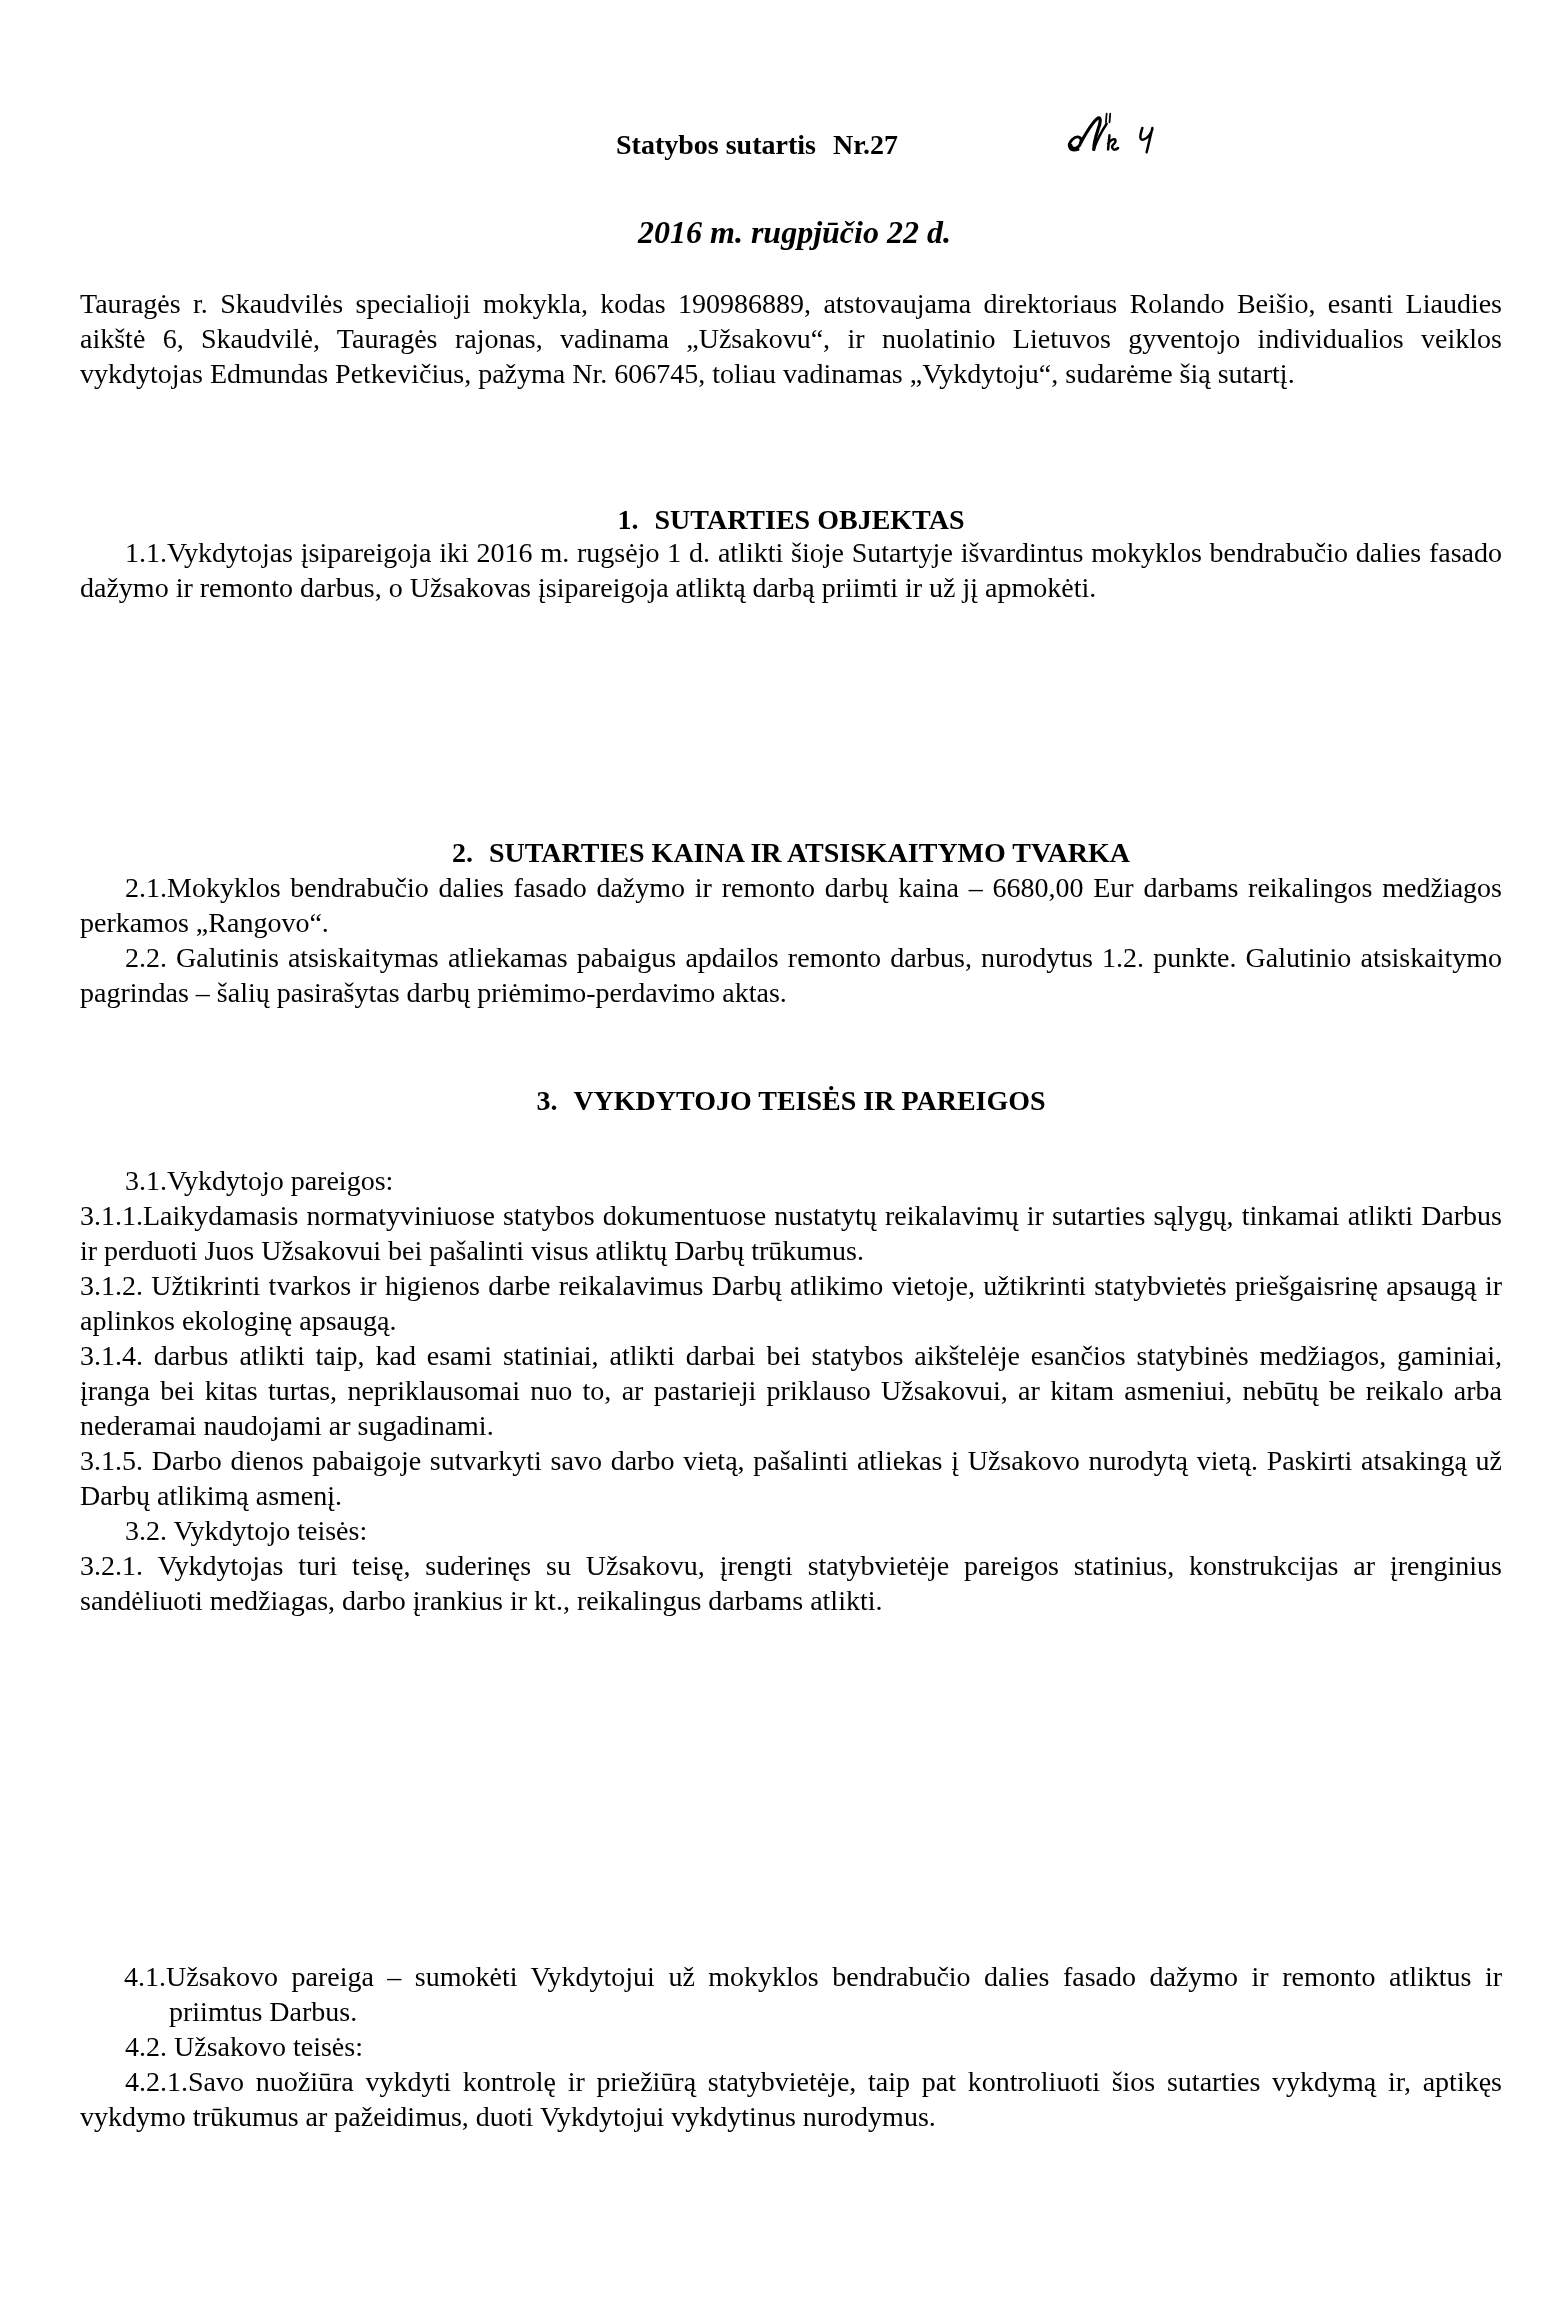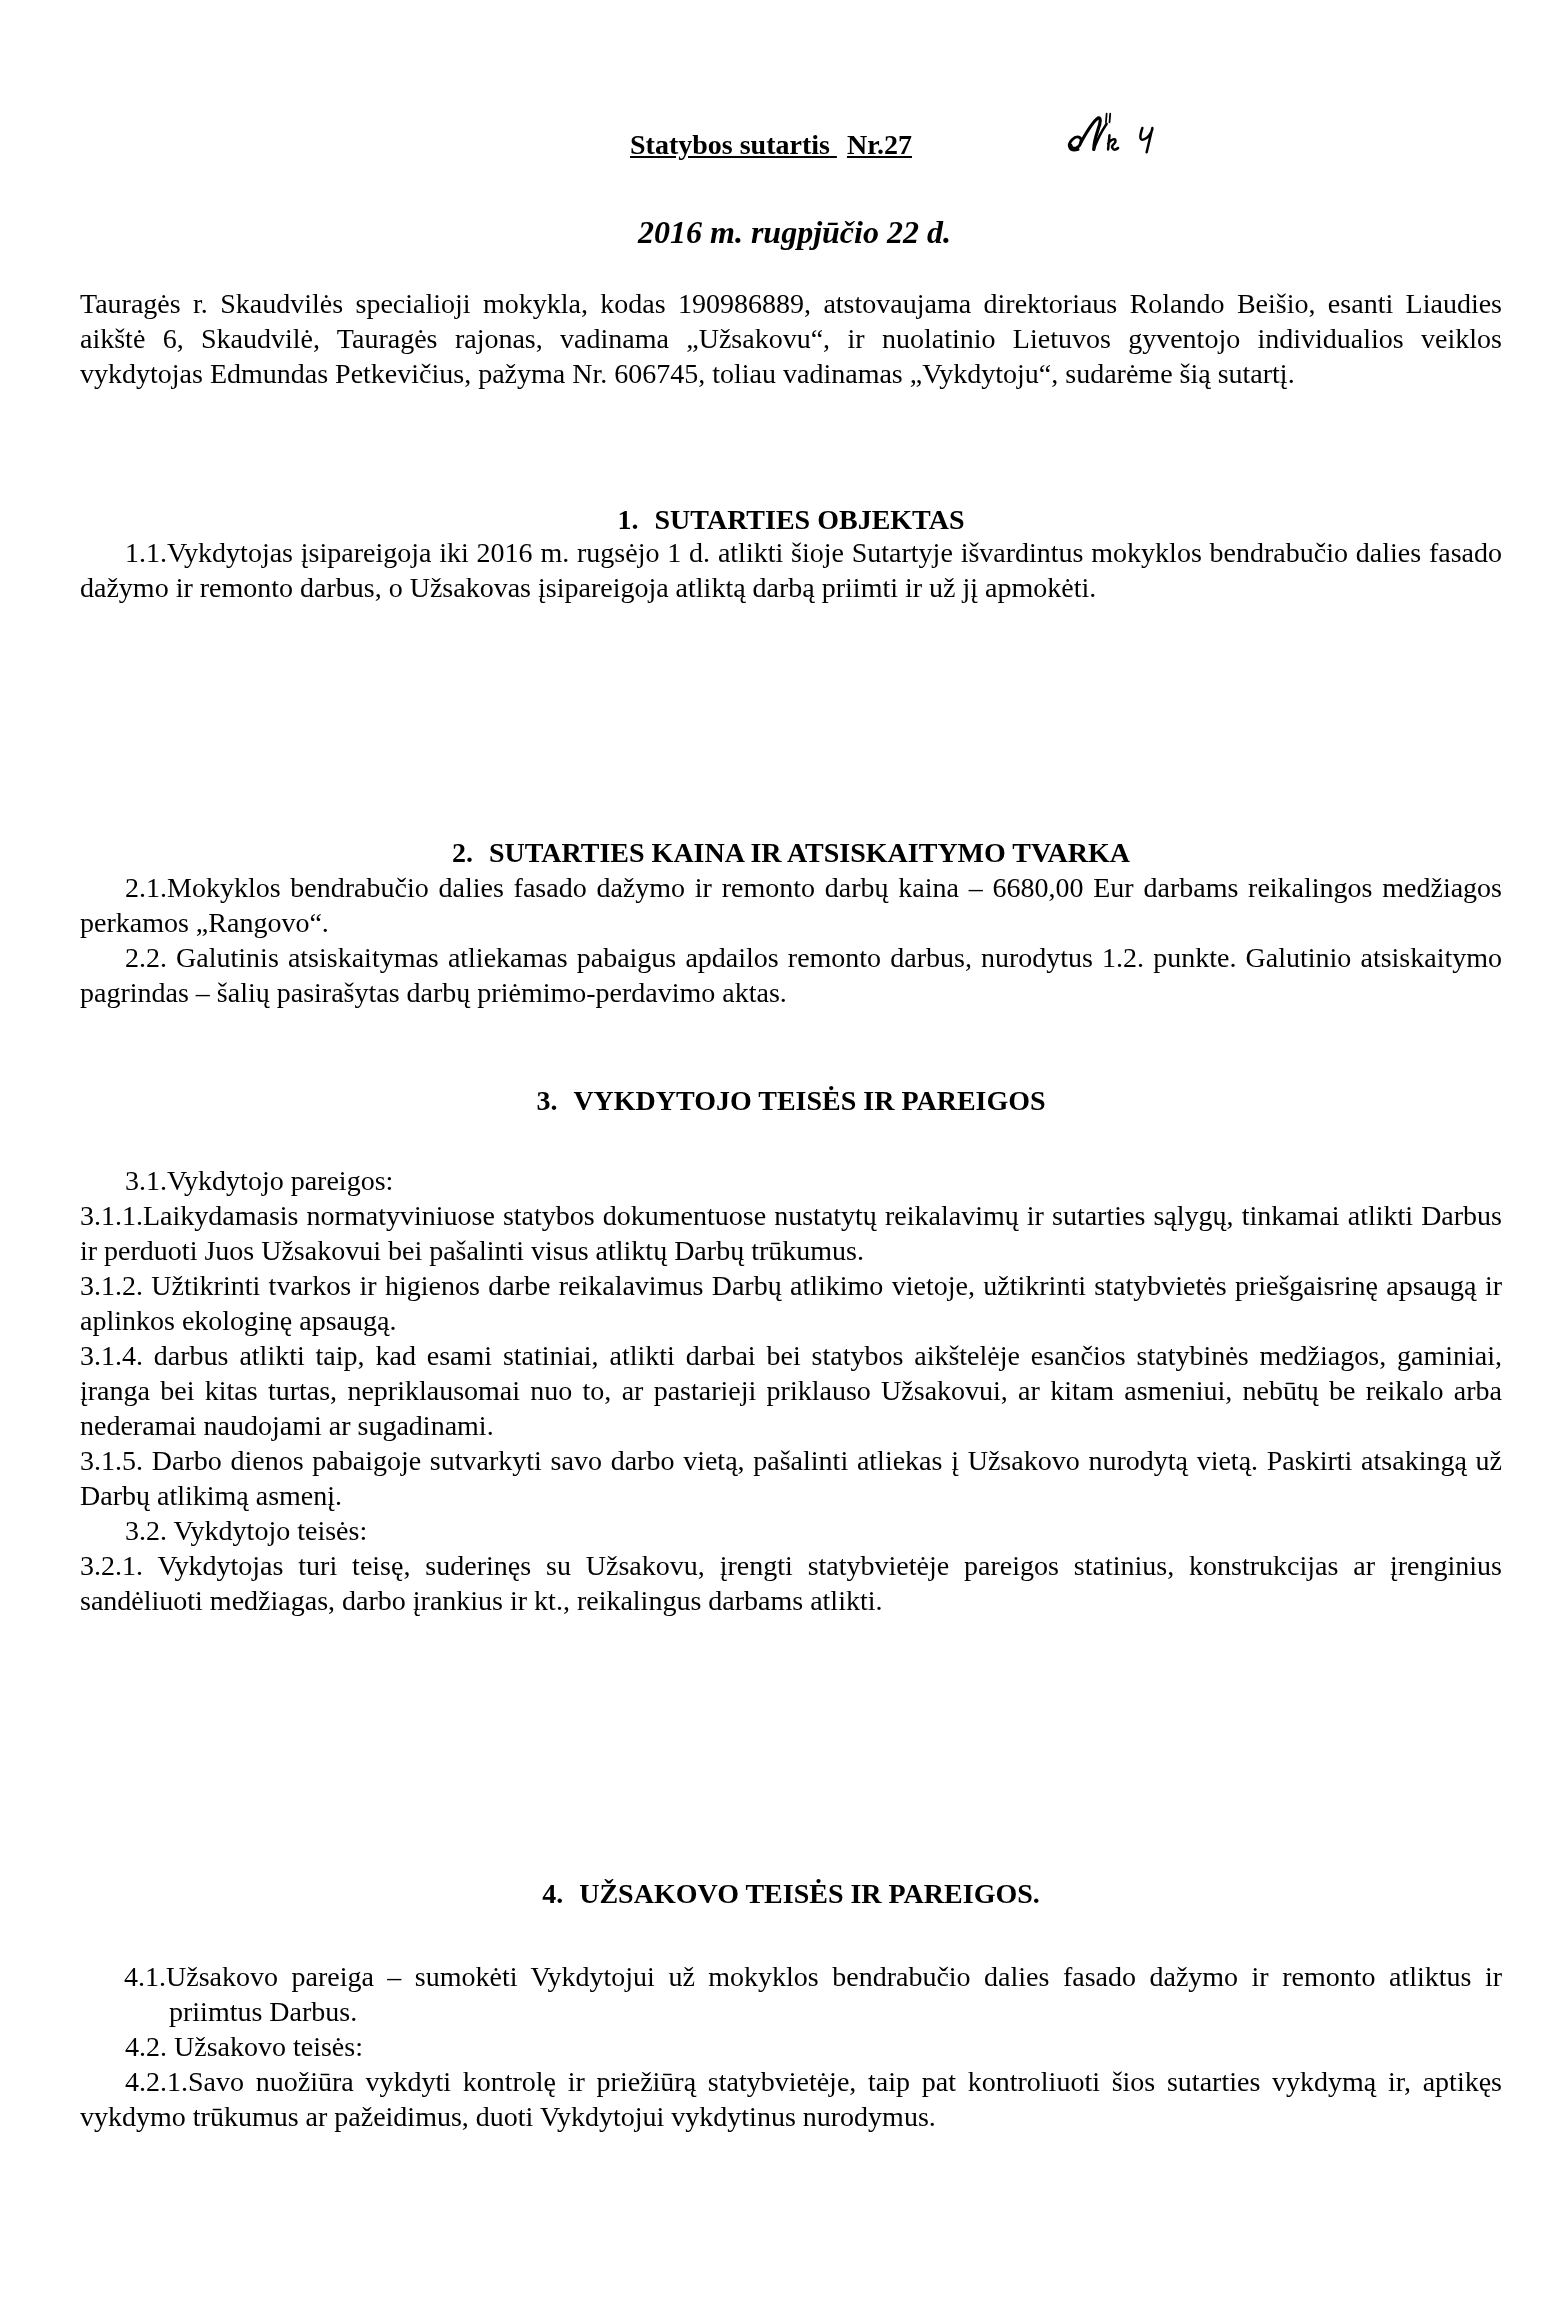--- a/index.html
+++ b/index.html
@@ -18,28 +18,27 @@
     .page {
       position: absolute;
       left: 0;
       top: 0;
       width: 1565px;
       height: 2319px;
       background: #ffffff;
     }
     .title {
       position: absolute;
-      left: 630px;
+      left: 616px;
       top: 128px;
       font-weight: bold;
       font-size: 28px;
       line-height: 33px;
       letter-spacing: 0px;
       white-space: nowrap;
-      text-decoration: underline;
     }
     .title .nr { margin-left: 10px; }
     .handwritten {
       position: absolute;
       left: 1062px;
       top: 108px;
       width: 115px;
       height: 50px;
     }
     .date {
@@ -126,23 +125,20 @@
   <div class="body-text" style="top: 1163px;">
     <p class="indent">3.1.Vykdytojo pareigos:</p>
     <p>3.1.1.Laikydamasis normatyviniuose statybos dokumentuose nustatytų reikalavimų ir sutarties sąlygų, tinkamai atlikti Darbus ir perduoti Juos Užsakovui bei pašalinti visus atliktų Darbų trūkumus.</p>
     <p>3.1.2. Užtikrinti tvarkos ir higienos darbe reikalavimus Darbų atlikimo vietoje, užtikrinti statybvietės priešgaisrinę apsaugą ir aplinkos ekologinę apsaugą.</p>
     <p>3.1.4. darbus atlikti taip, kad esami statiniai, atlikti darbai bei statybos aikštelėje esančios statybinės medžiagos, gaminiai, įranga bei kitas turtas, nepriklausomai nuo to, ar pastarieji priklauso Užsakovui, ar kitam asmeniui, nebūtų be reikalo arba nederamai naudojami ar sugadinami.</p>
     <p>3.1.5. Darbo dienos pabaigoje sutvarkyti savo darbo vietą, pašalinti atliekas į Užsakovo nurodytą vietą. Paskirti atsakingą už Darbų atlikimą asmenį.</p>
     <p class="indent">3.2. Vykdytojo teisės:</p>
     <p>3.2.1. Vykdytojas turi teisę, suderinęs su Užsakovu, įrengti statybvietėje pareigos statinius, konstrukcijas ar įrenginius sandėliuoti medžiagas, darbo įrankius ir kt., reikalingus darbams atlikti.</p>
   </div>
 
-  <div class="heading" style="top: 1877px;">
-    <span class="num">4.</span><span>UŽSAKOVO TEISĖS IR PAREIGOS.</span>
-  </div>
   <div class="body-text" style="top: 1959px;">
     <p class="hang-sub" style="padding-left: 89px; text-indent: -45px;">4.1.Užsakovo pareiga – sumokėti Vykdytojui už mokyklos bendrabučio dalies fasado dažymo ir remonto atliktus ir priimtus Darbus.</p>
     <p class="indent">4.2. Užsakovo teisės:</p>
     <p class="indent">4.2.1.Savo nuožiūra vykdyti kontrolę ir priežiūrą statybvietėje, taip pat kontroliuoti šios sutarties vykdymą ir, aptikęs vykdymo trūkumus ar pažeidimus, duoti Vykdytojui vykdytinus nurodymus.</p>
   </div>
 
 </div>
 
 
 </body></html>

